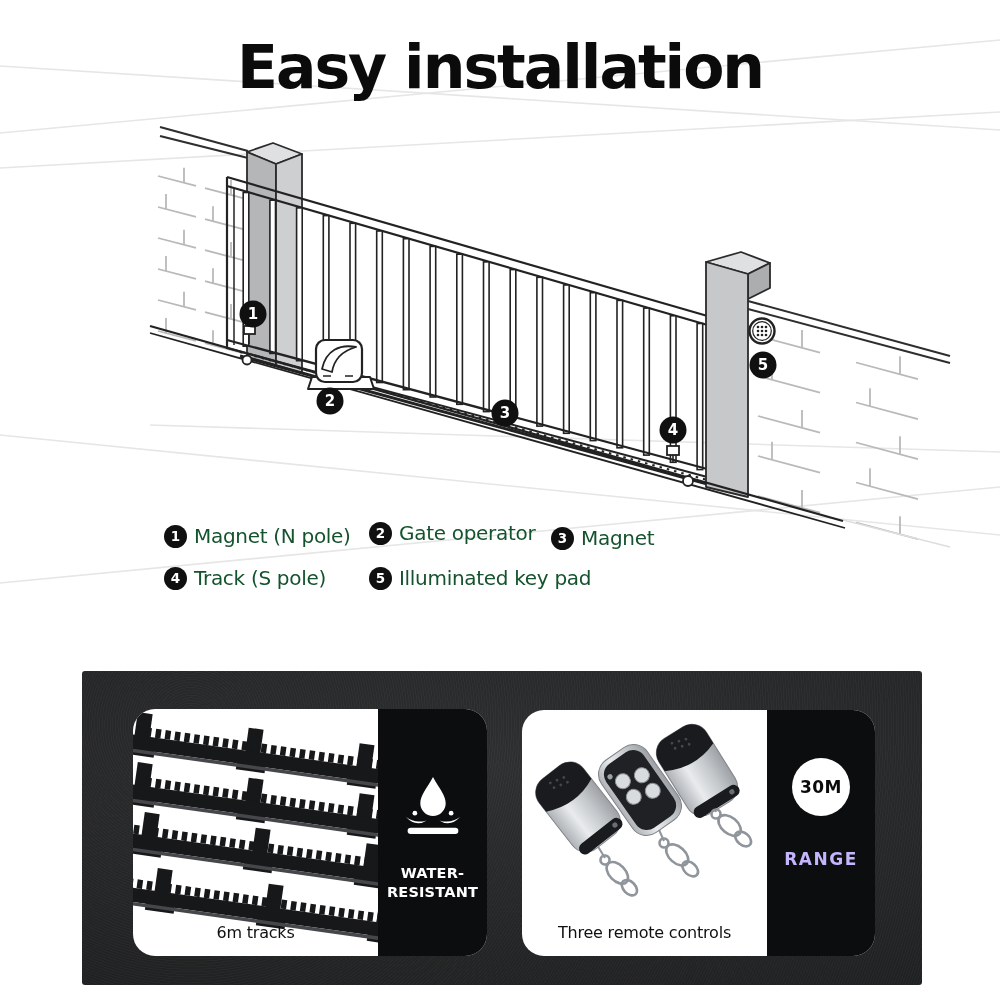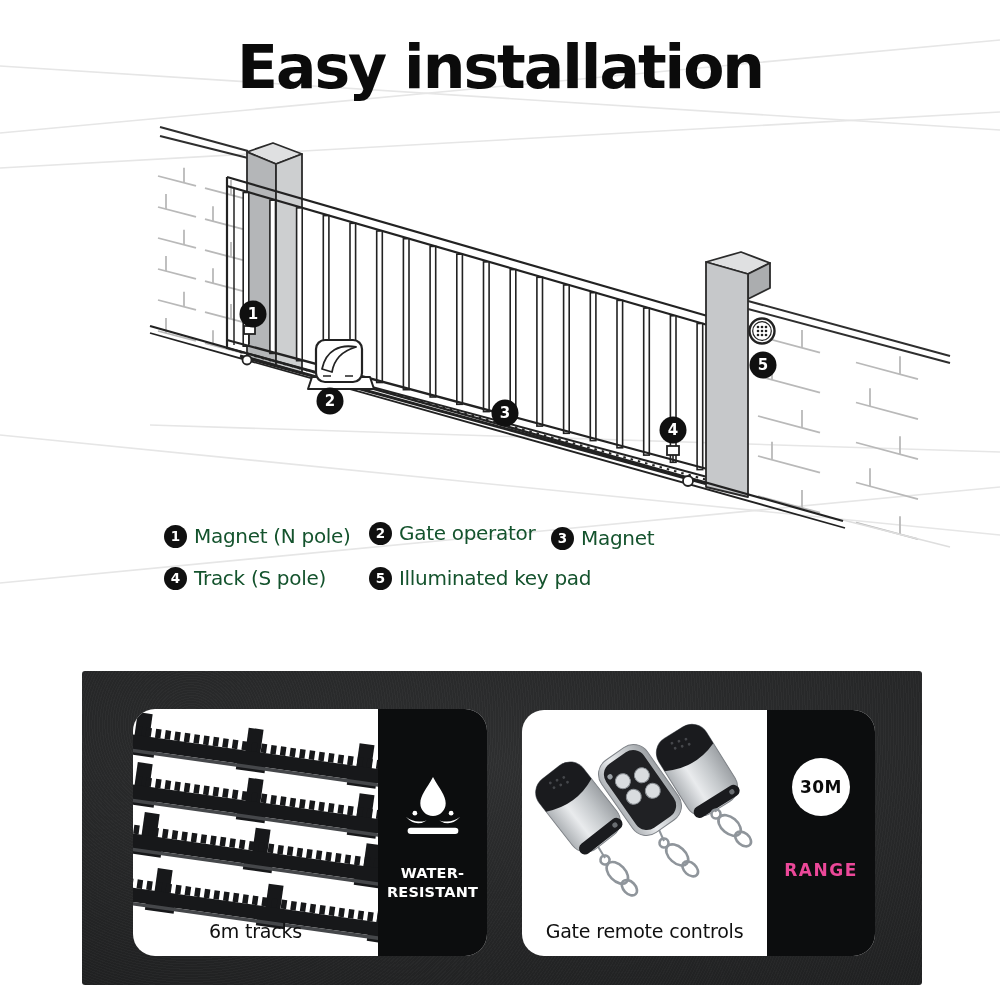--- a/index.html
+++ b/index.html
@@ -24,29 +24,29 @@
   .dark-section{position:absolute;left:82px;top:671px;width:840px;height:314px;border-radius:3px;z-index:2;
     background:
       radial-gradient(120% 90% at 50% 30%, rgba(255,255,255,0.05), rgba(0,0,0,0.14)),
       repeating-radial-gradient(circle at 13% 17%, rgba(255,255,255,0.028) 0 1px, transparent 1px 2.6px),
       #232425;}
   .panel{position:absolute;background:#fff;border-radius:22px;overflow:hidden;}
   .panel.tracks{left:51px;top:38px;width:354px;height:247px;}
   .panel.remotes{left:440px;top:39px;width:353px;height:246px;}
   .panel svg.art{position:absolute;left:0;top:0;}
   .panel .caption{position:absolute;left:0;bottom:14px;width:245px;text-align:center;
-                  font-size:19px;font-weight:500;color:#101010;letter-spacing:-0.2px;}
+                  font-size:16px;font-weight:500;color:#101010;letter-spacing:-0.2px;}
   .sidebar{position:absolute;top:0;right:0;height:100%;background:#0c0d0e;display:flex;flex-direction:column;
            align-items:center;}
   .panel.tracks .sidebar{width:109px;padding-top:63px;box-sizing:border-box;}
   .panel.remotes .sidebar{width:108px;padding-top:48px;box-sizing:border-box;}
   .badge-text{color:#fff;font-weight:bold;font-size:14.5px;line-height:19px;text-align:center;letter-spacing:0.2px;margin-top:26px;}
   .range-circle{width:58px;height:58px;border-radius:50%;background:#fff;color:#0b0b0b;
                 font-size:17px;font-weight:800;letter-spacing:0.5px;display:flex;align-items:center;justify-content:center;}
-  .range-label{color:#ec4899;font-weight:bold;font-size:17px;letter-spacing:1.5px;margin-top:44px;}
+  .range-label{color:#c4b5fd;font-weight:bold;font-size:17px;letter-spacing:1.5px;margin-top:33px;}
 </style>
 </head>
 <body>
 
 <div class="stage">
 
   <svg class="diagram" width="1000" height="660" viewBox="0 0 1000 660">
 
     <g stroke="#e6e6e6" stroke-width="1.6" fill="none">
       <line x1="0" y1="66" x2="1000" y2="130"></line>
@@ -371,16 +371,16 @@
           </g>
         </g>
         <use href="#clasp" transform="translate(83,150) rotate(8)"></use>
         <use href="#clasp" transform="translate(142,133) rotate(4)"></use>
         <use href="#clasp" transform="translate(194,104) rotate(2)"></use>
       </svg>
       <div class="sidebar">
         <div class="range-circle">30M</div>
         <div class="range-label">RANGE</div>
       </div>
-      <div class="caption">Gate remote controls</div>
+      <div class="caption">Three remote controls</div>
     </div>
   </div>
 </div>
 
 </body></html>

